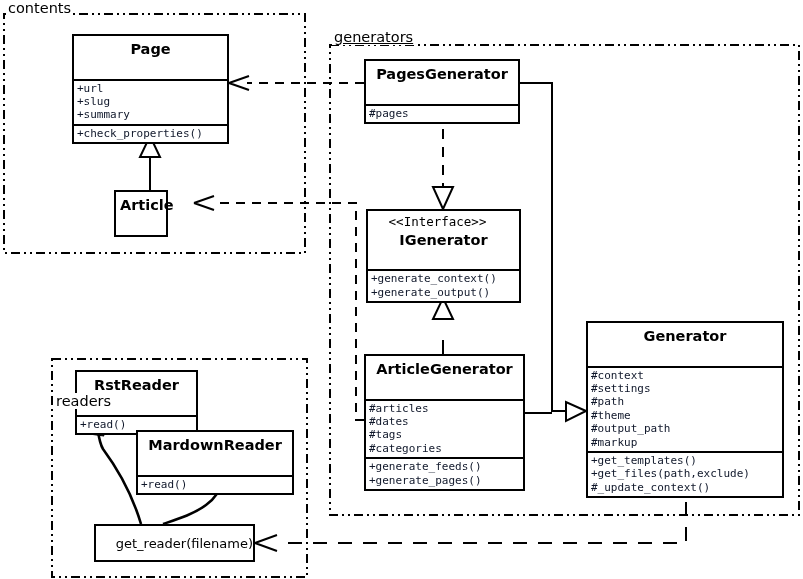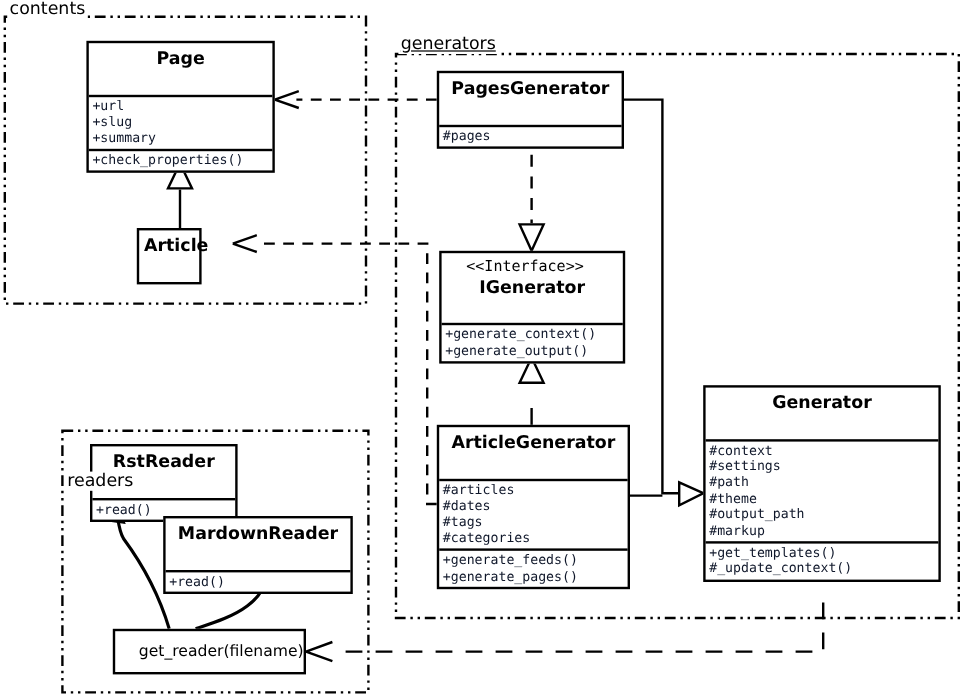--- a/index.html
+++ b/index.html
@@ -200,20 +200,21 @@
     <div class="uml-sec">
       <div class="uml-row">#context</div>
       <div class="uml-row">#settings</div>
       <div class="uml-row">#path</div>
       <div class="uml-row">#theme</div>
       <div class="uml-row">#output_path</div>
       <div class="uml-row">#markup</div>
     </div>
     <div class="uml-sec">
       <div class="uml-row">+get_templates()</div>
+      <div class="uml-row">+get_files(path,exclude)</div>
       <div class="uml-row">#_update_context()</div>
     </div>
   </div>
 
   <div class="umlbox" style="left:75px;top:370px;width:123px;">
     <div class="uml-title">RstReader</div>
     <div class="uml-sec">
       <div class="uml-row">+read()</div>
     </div>
   </div>

